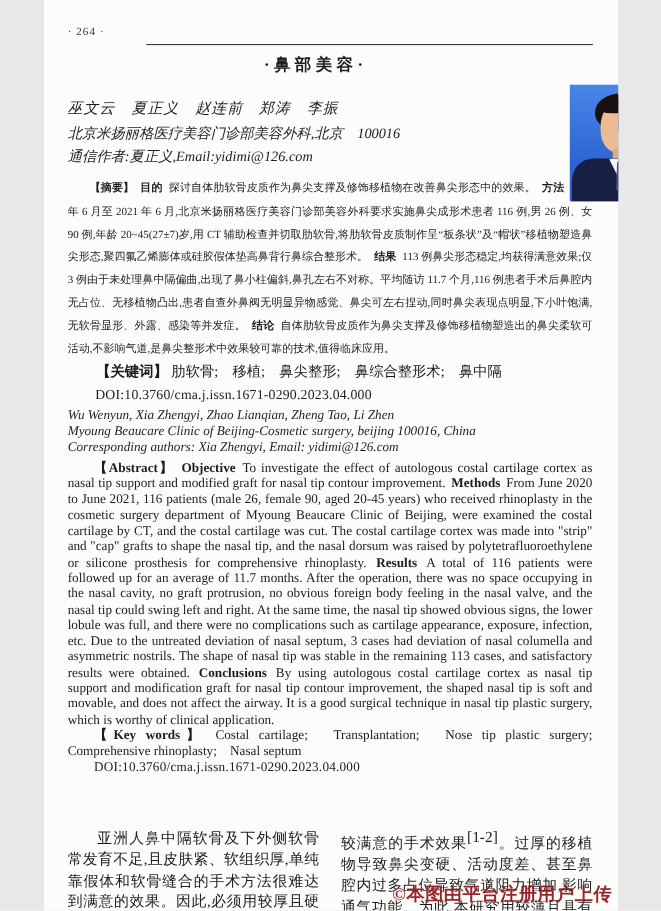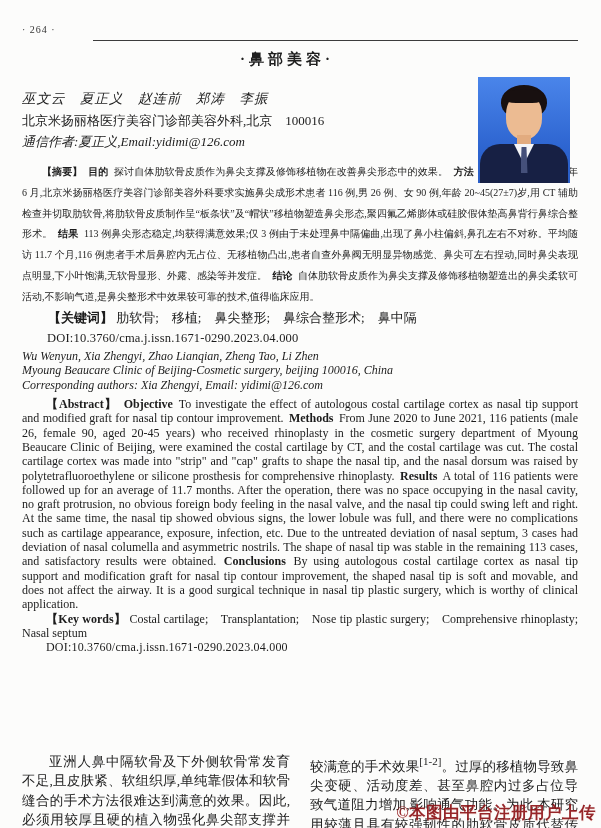--- a/index.html
+++ b/index.html
@@ -1,18 +1,18 @@
 <!DOCTYPE html>
 <html><head>
 <meta charset="utf-8">
 <style>
   html,body { margin:0; padding:0; }
   body { background:#e8e8e8; font-family:"Liberation Serif","DejaVu Serif",serif; }
   .page {
-    position:relative; width:601px; height:828px; margin:0 auto;
+    position:relative; width:522px; height:828px; margin:0 auto;
     background:#fcfcfb; color:#1c1c1c; overflow:hidden;
   }
   
   .hdr { display:flex; align-items:baseline; padding:24px 23px 0 22px; }
   .pagenum { width:72px; font-size:10px; color:#333; letter-spacing:1px; }
   .jline { flex:1; text-align:center; font-size:9.5px; color:#2a2a2a; white-space:nowrap; }
   .rule { margin:5px 23px 0 93px; border-top:1.6px solid #3c3c3c; }
   .section-label { text-align:center; margin:9px 27px 0 0; font-size:15px; font-weight:bold; letter-spacing:4px; color:#1f1f1f; }
   
   .photo { position:absolute; left:478px; top:77px; width:92px; height:106px;
@@ -20,41 +20,41 @@
   .photo .hair { position:absolute; left:23px; top:8px; width:46px; height:34px; background:#181010; border-radius:50% 50% 46% 46%; }
   .photo .face { position:absolute; left:28px; top:16px; width:36px; height:46px; background:#ecbb92; border-radius:46% 46% 44% 44%; }
   .photo .fring { position:absolute; left:26px; top:12px; width:40px; height:14px; background:#181010; border-radius:50% 50% 30% 30%; }
   .photo .neck { position:absolute; left:39px; top:58px; width:14px; height:12px; background:#e2ab7f; }
   .photo .suit { position:absolute; left:2px; top:67px; width:88px; height:42px; background:#172044; border-radius:20px 20px 0 0; }
   .photo .shirt { position:absolute; left:36px; top:67px; width:20px; height:20px; background:#f4f5f8; clip-path:polygon(0 0,100% 0,50% 100%); }
   .photo .tie { position:absolute; left:42.5px; top:70px; width:7px; height:26px; background:#45507a; clip-path:polygon(15% 0,85% 0,100% 100%,0 100%); }
   
   .title { margin:18px 0 0 22px; font-size:25px; font-weight:normal; color:#2847a8; letter-spacing:1.5px; }
   .authors { margin:21px 0 0 22px; font-size:13.5px; font-style:italic; letter-spacing:1px; }
-  .affil { margin:4px 14px 0 22px; font-size:13px; }
+  .affil { margin:4px 14px 0 22px; font-size:13px; font-style:italic; }
   .corr { margin:3px 0 0 22px; font-size:13px; font-style:italic; }
   
   .abs { margin:11px 23px 0 22px; font-size:10px; line-height:20.8px; text-align:justify; text-indent:2em; }
   .abs .lbl { margin:0 3px; }
   .kw { margin:0 23px 0 22px; font-size:13px; line-height:20.8px; text-indent:2em; }
   .doi { margin:0 23px 0 22px; font-size:12.5px; line-height:20.8px; text-indent:2em; letter-spacing:0.2px; }
   
   .en { font-size:12px; line-height:14.3px; }
   .en-title { margin:9px 23px 0 22px; font-weight:bold; }
   .en-it { margin:0 23px 0 22px; font-style:italic; }
   .en-abs { margin:5px 23px 0 22px; text-align:justify; text-indent:2em; }
   .en-abs .lbl { margin:0 2px; }
   .en-kw { margin:0 23px 0 22px; text-align:justify; text-indent:2em; }
   .en-doi { margin:0 23px 0 22px; text-indent:2em; letter-spacing:0.2px; }
   
   .cols { position:absolute; left:22px; right:23px; top:752px; bottom:0; display:flex; gap:20px; overflow:hidden; }
   .col { flex:1; font-size:13.5px; line-height:19.4px; text-align:justify; }
   .col p { margin:0; }
   .col .indent { text-indent:2em; }
-  sup { font-size:11px; }
+  sup { font-size:14px; }
   
   .watermark { position:absolute; right:5px; bottom:4px; font-size:16.5px; font-weight:bold;
     color:#8e1418; letter-spacing:0.5px; opacity:0.92;
     text-shadow:0.5px 0.5px 0 rgba(255,230,220,0.55); font-family:Liberation Serif, serif; }
 </style>
 </head>
 <body>
 
 <div class="page">
 

